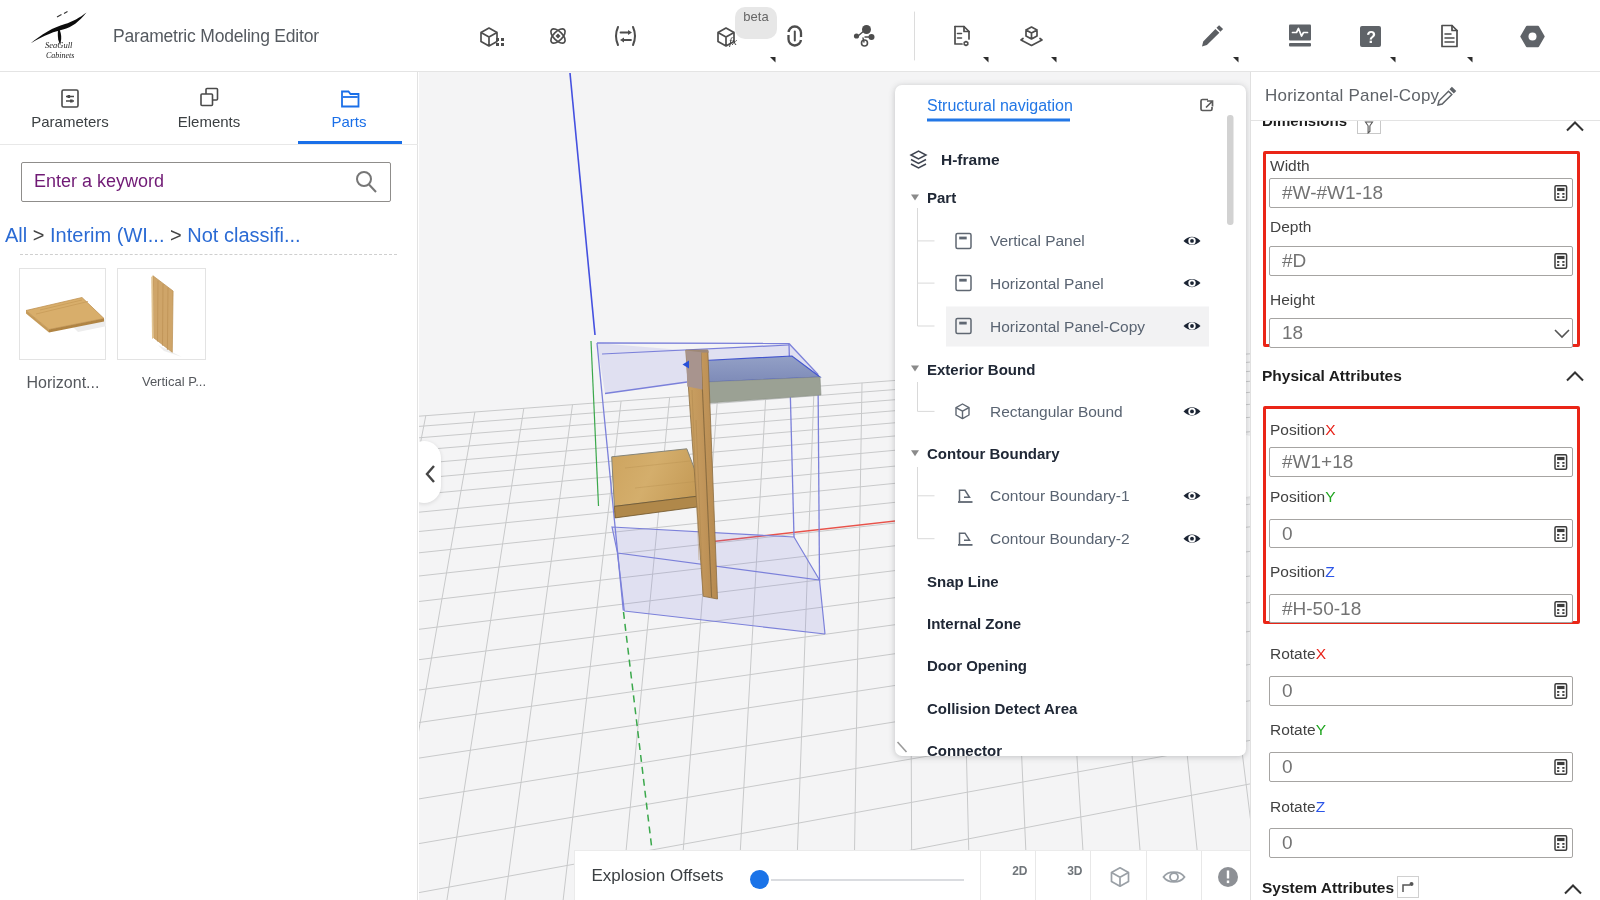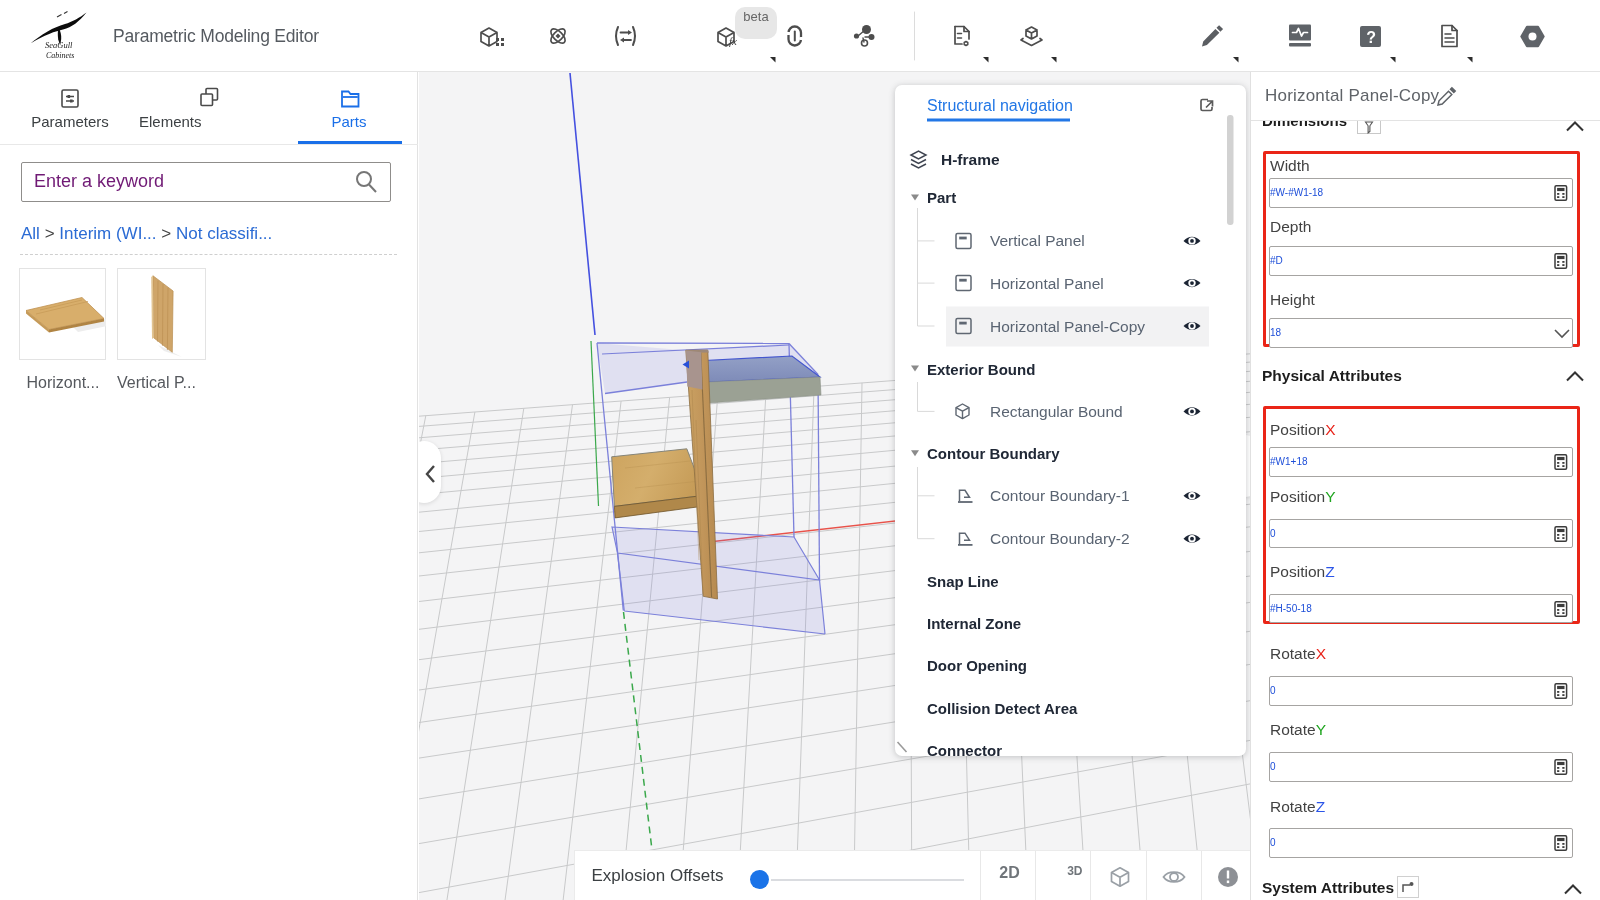--- a/index.html
+++ b/index.html
@@ -1,18 +1,18 @@
 <!DOCTYPE html>
 <html><head><meta charset="utf-8">
 <style>
 *{margin:0;padding:0;box-sizing:border-box}
 body{width:1600px;height:900px;font-family:"Liberation Sans",sans-serif;overflow:hidden;position:relative;background:#fff}
 .abs{position:absolute}
 .lbl{position:absolute;left:19px;font-size:15.5px;color:#424242}
-.inp{position:absolute;left:18px;width:304px;height:29.5px;border:1px solid #a6a4a2;border-radius:2px;background:#fff;font-size:10px;color:#1d4ed8;line-height:28px;}
+.inp{position:absolute;left:18px;width:304px;height:29.5px;border:1px solid #a6a4a2;border-radius:2px;background:#fff;font-size:19px;color:#737373;line-height:28px;padding-left:12px}
 .vsep{position:absolute;top:0;width:1px;height:50px;background:#e8e8e8}
 </style></head>
 <body>
 
 <div class="abs" style="left:0;top:0;width:1600px;height:72px;background:#fff;border-bottom:1px solid #e4e4e4">
 
 <svg width="150" height="66" viewBox="0 0 150 66" style="position:absolute;left:28px;top:2px">
 <g transform="translate(-28,-2)">
         <path d="M30.5 43.5 C44 35 56 31 63 29.5 C72 27.5 79 21.5 86.5 12.5 C80 17.5 72 22 65 24 C59 25.7 53 28.3 48 31.2 C41 35.2 35 39.6 30.5 43.5 Z" fill="#0c0c0c"></path>
 <path d="M58.5 27.5 C60.5 31 61.5 35 61.2 39 L60.2 45.5 L58.2 39.5 C57.6 35 57.6 30.5 58.5 27.5 Z" fill="#0c0c0c"></path>
@@ -174,21 +174,21 @@
 
 <div style="position:absolute;left:573.5px;top:849.5px;width:676.5px;height:50.5px;background:#fff;border-top:1px solid #ebebeb;border-left:1px solid #ebebeb">
 <div style="position:absolute;left:17px;top:15px;font-size:17px;color:#3c4043">Explosion Offsets</div>
 <div style="position:absolute;left:196px;top:28px;width:193px;height:2px;background:#dadce0"></div>
 <div style="position:absolute;left:175.5px;top:19.5px;width:19px;height:19px;border-radius:50%;background:#1a73e8"></div>
 <div class="vsep" style="left:405px"></div>
     <div class="vsep" style="left:460.5px"></div>
     <div class="vsep" style="left:515.5px"></div>
     <div class="vsep" style="left:571px"></div>
     <div class="vsep" style="left:626px"></div>
-<div style="position:absolute;left:417px;top:13px;width:36px;text-align:center;font-size:16px;font-weight:bold;color:#70757a">2D</div>
+<div style="position:absolute;left:417px;top:13px;width:36px;text-align:right;font-size:12px;font-weight:bold;color:#70757a">2D</div>
 <div style="position:absolute;left:472px;top:13px;width:36px;text-align:right;font-size:12px;font-weight:bold;color:#70757a">3D</div>
 <svg width="24" height="24" viewBox="0 0 24 24" style="position:absolute;left:533px;top:14px">
 <g stroke="#9aa0a6" stroke-width="1.7" fill="none" stroke-linejoin="round">
         <path d="M3.5 7.5l8.5-4.7 8.5 4.7v9l-8.5 4.7-8.5-4.7z"></path>
         <path d="M3.5 7.5l8.5 4.7 8.5-4.7M12 12.2v9"></path>
       </g>
     </svg>
 <svg width="26" height="26" viewBox="0 0 26 26" style="position:absolute;left:586px;top:13px">
 <path d="M2.5 13c4.5-6.5 16.5-6.5 21 0c-4.5 6.5-16.5 6.5-21 0z" fill="none" stroke="#9aa0a6" stroke-width="1.8"></path>
 <circle cx="13" cy="13" r="4" fill="none" stroke="#9aa0a6" stroke-width="1.8"></circle>
@@ -441,31 +441,31 @@
 <rect x="206" y="2.5" width="11.5" height="11.5" rx="1"></rect>
 <rect x="201" y="8" width="11.5" height="11.5" rx="1" fill="#fff"></rect>
 </g>
 <g fill="none" stroke="#1a6fe8" stroke-width="1.8">
 <path d="M341.5 90z"></path>
 <path d="M342 5.5h6.5l2 2.5h8v12.5h-16.5z"></path>
 <path d="M342.8 11h15" stroke-width="1.8" stroke="#1a6fe8"></path>
 </g>
 </svg>
 <div class="abs" style="left:0;top:41px;width:140px;text-align:center;font-size:15px;color:#3c4043">Parameters</div>
-<div class="abs" style="left:139px;top:41px;width:140px;font-size:15px;color:#3c4043">Elements</div>
+<div class="abs" style="left:139px;top:41px;width:140px;text-align:center;font-size:15px;color:#3c4043">Elements</div>
 <div class="abs" style="left:279px;top:41px;width:140px;text-align:center;font-size:15px;color:#1a6fe8">Parts</div>
 <div class="abs" style="left:298px;top:69px;width:104px;height:3px;background:#1a6fe8"></div>
 <div class="abs" style="left:21px;top:90px;width:370px;height:40px;border:1px solid #8f8d8b;border-radius:2px;background:#fff">
 <div class="abs" style="left:12px;top:8px;font-size:18px;color:#701a75">Enter a keyword</div>
 </div>
 <svg width="28" height="28" viewBox="0 0 28 28" style="position:absolute;left:352px;top:96px">
 <circle cx="12" cy="11" r="7" fill="none" stroke="#767676" stroke-width="2"></circle>
 <line x1="17" y1="16.5" x2="24" y2="24" stroke="#767676" stroke-width="2"></line>
     </svg>
-<div class="abs" style="left:21px;top:152px;font-size:17px;color:#2b6bd4">All <span style="color:#444">&gt;</span> Interim (WI... <span style="color:#444">&gt;</span> Not classifi...</div>
+<div class="abs" style="left:5px;top:152px;font-size:20px;color:#2b6bd4">All <span style="color:#444">&gt;</span> Interim (WI... <span style="color:#444">&gt;</span> Not classifi...</div>
 <div class="abs" style="left:20px;top:182px;width:377px;border-top:1px dashed #cfcfcf"></div>
 <div class="abs" style="left:19px;top:195.5px;width:87px;height:92px;border:1px solid #e3e3e3;background:#fff">
       <svg width="86" height="90" viewBox="0 0 86 90" style="position:absolute;left:0;top:0">
 <polygon points="52,57 86,50 92,56 58,63" fill="#ededed"></polygon>
 <polygon points="6,41.5 62,28.5 84,49.5 29,60.5" fill="#d8ae6b"></polygon>
 <path d="M20 41l42-10 M16 45l52-12.5" stroke="#c89c59" stroke-width="1" opacity="0.8"></path>
 <polygon points="6,41.5 62,28.5 84,49.5 29,60.5" fill="none" stroke="#c09252" stroke-width="0.8"></polygon>
 <polygon points="29,60.5 84,49.5 84,52.5 29,63.5" fill="#b08443"></polygon>
 <polygon points="6,41.5 29,60.5 29,63.5 6,44.5" fill="#c59a58"></polygon>
 </svg>
@@ -473,13 +473,13 @@
 <div class="abs" style="left:117px;top:195.5px;width:89px;height:92px;border:1px solid #e3e3e3;background:#fff">
       <svg width="88" height="90" viewBox="0 0 88 90" style="position:absolute;left:0;top:0">
 <polygon points="40,76 56,84 64,88 46,82" fill="#ededed"></polygon>
 <polygon points="34.9,6.7 55.1,22 54.3,83.3 35.7,68.8" fill="#cfa569"></polygon>
 <path d="M40 11.5l-0.5 61 M45 15.2l-0.5 61.5 M50 19l-0.6 62" stroke="#bd9154" stroke-width="1" opacity="0.75"></path>
 <polygon points="34.9,6.7 55.1,22 54.3,83.3 35.7,68.8" fill="none" stroke="#b98e50" stroke-width="0.7"></polygon>
 <polygon points="33.2,7.9 34.9,6.7 35.7,68.8 34,70.1" fill="#e2c491"></polygon>
 </svg>
     </div>
 <div class="abs" style="left:19px;top:302px;width:88px;text-align:center;font-size:16px;color:#55585d">Horizont...</div>
-<div class="abs" style="left:117px;top:302px;width:89px;text-align:left;font-size:16px;color:#55585d">Vertical P...</div>
+<div class="abs" style="left:117px;top:302px;width:89px;text-align:right;font-size:13px;color:#55585d">Vertical P...</div>
 </div>
 </body></html>

